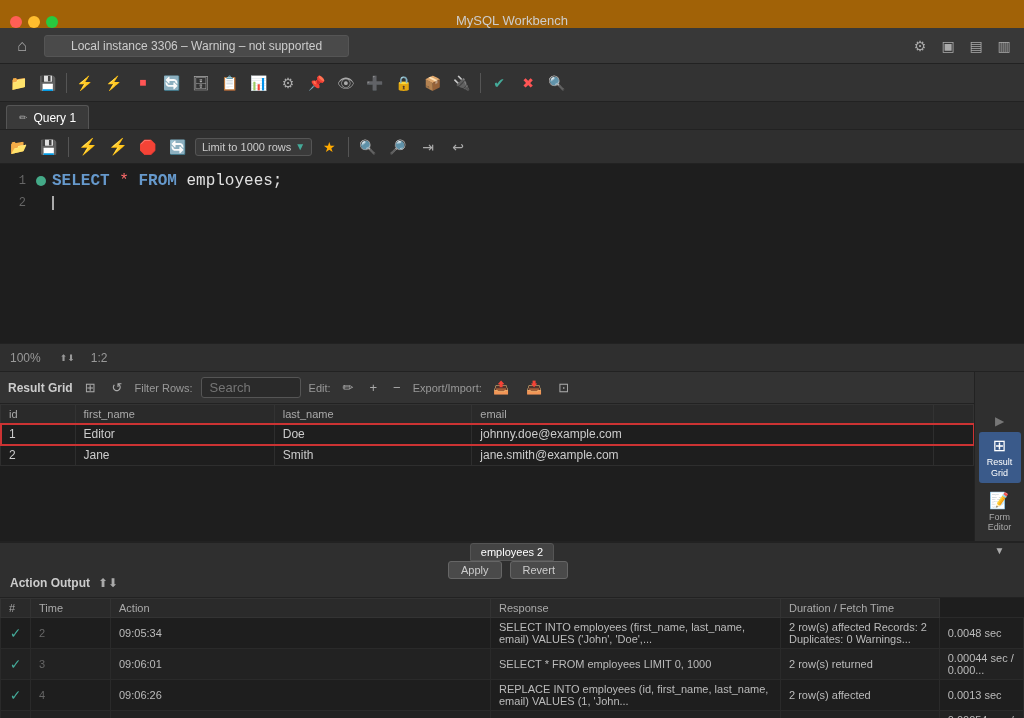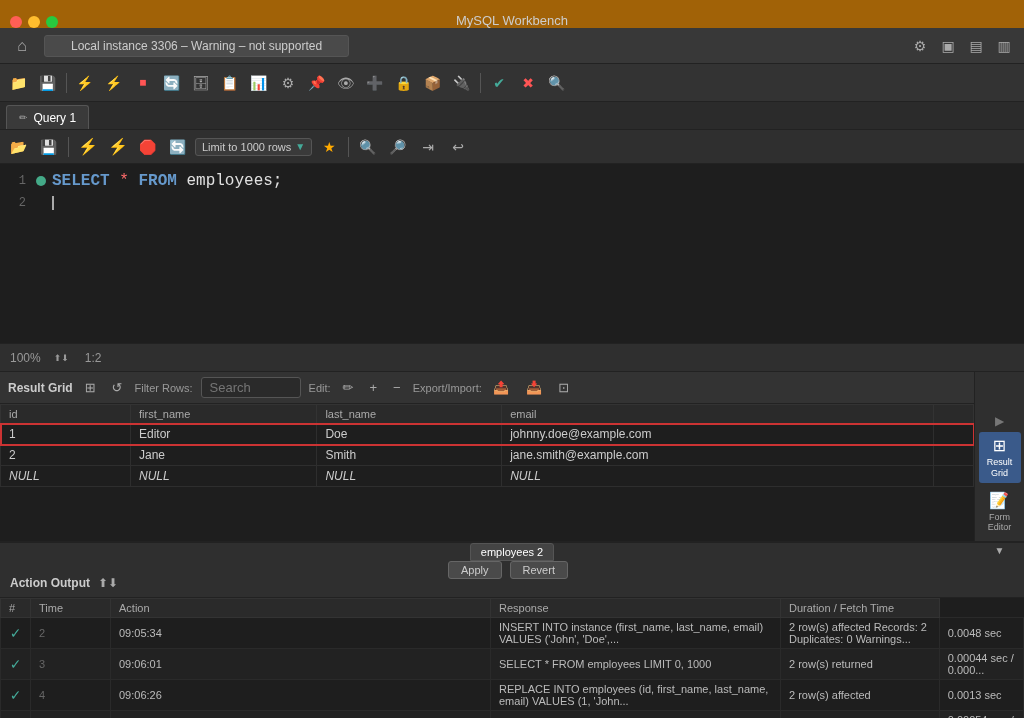--- a/index.html
+++ b/index.html
@@ -235,21 +235,21 @@
       height: 28px;
       background: #2f2f2f;
       display: flex;
       align-items: center;
       padding: 0 10px;
       gap: 16px;
       border-bottom: 1px solid #222;
       font-size: 12px;
       color: #999;
     }
-    .status-item { display: flex; align-items: center; gap: 13px; }
+    .status-item { display: flex; align-items: center; gap: 19px; }
 
     
     .result-area {
       display: flex;
       height: 170px;
       background: #2b2b2b;
       border-bottom: 1px solid #222;
       position: relative;
     }
     .result-main {
@@ -612,27 +612,20 @@
             <td>johnny.doe@example.com</td>
             <td></td>
           </tr>
           <tr>
             <td>2</td>
             <td>Jane</td>
             <td>Smith</td>
             <td>jane.smith@example.com</td>
             <td></td>
           </tr>
-          <tr style="color:#666">
-            <td class="null-val">NULL</td>
-            <td class="null-val">NULL</td>
-            <td class="null-val">NULL</td>
-            <td class="null-val">NULL</td>
-            <td></td>
-          </tr>
         </tbody>
       </table>
     </div>
   </div>
 
   <div class="result-side-panel">
     <div class="side-arrow">▶</div>
     <div class="side-btn active">
       <span class="side-btn-icon">⊞</span>
       <span style="font-size:9px;text-align:center;line-height:1.2">Result Grid</span>
@@ -669,21 +662,21 @@
         <th style="width:380px">Action</th>
         <th style="width:290px">Response</th>
         <th>Duration / Fetch Time</th>
       </tr>
     </thead>
     <tbody id="action-log-body">
     <tr>
       <td style="text-align:center"><span class="status-ok">✓</span></td>
       <td style="color:#666">2</td>
       <td>09:05:34</td>
-      <td>INSERT INTO instance (first_name, last_name, email) VALUES ('John', 'Doe',...</td>
+      <td>SELECT INTO employees (first_name, last_name, email) VALUES ('John', 'Doe',...</td>
       <td>2 row(s) affected Records: 2  Duplicates: 0  Warnings...</td>
       <td>0.0048 sec</td>
     </tr>
         <tr>
       <td style="text-align:center"><span class="status-ok">✓</span></td>
       <td style="color:#666">3</td>
       <td>09:06:01</td>
       <td>SELECT * FROM employees LIMIT 0, 1000</td>
       <td>2 row(s) returned</td>
       <td>0.00044 sec / 0.000...</td>

